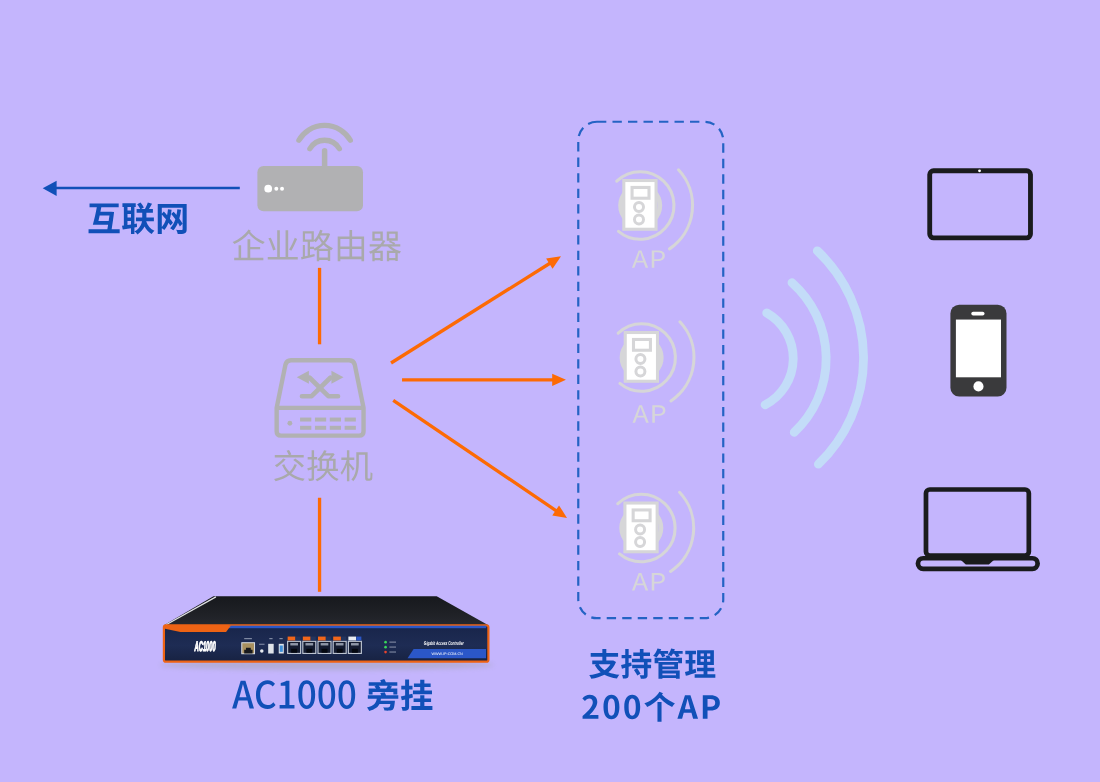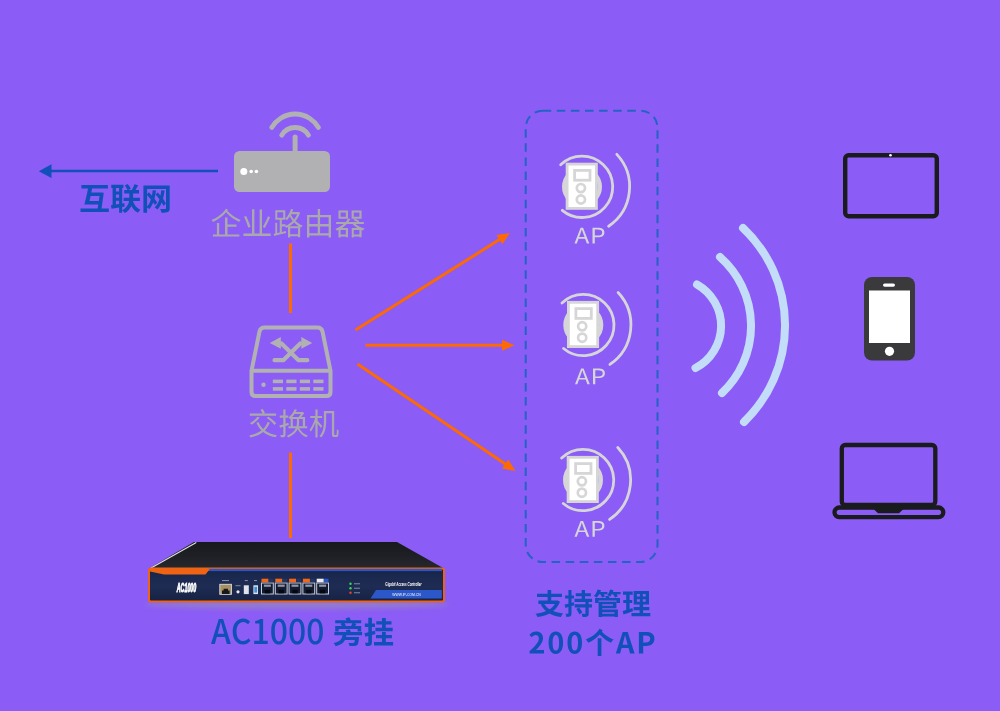--- a/index.html
+++ b/index.html
@@ -1,15 +1,15 @@
 <!DOCTYPE html>
 <html><head><meta charset="utf-8">
 <style>
 html,body{margin:0;padding:0;background:#fff;}
-#wrap{position:relative;width:1000px;height:711px;overflow:hidden;background:#8b5cf6;}
+#wrap{position:relative;width:1000px;height:711px;overflow:hidden;background:#c4b5fd;}
 </style></head>
 <body>
 <div id="wrap">
 <svg width="1000" height="711" viewBox="0 0 1000 711">
 <line x1="50" y1="171" x2="218" y2="171" stroke="#1150b8" stroke-width="2.3"></line>
 <polygon points="38.8,171.2 51.5,164.3 51.5,178.1" fill="#1150b8"></polygon>
 <g>
 <rect x="234" y="151" width="96" height="41" rx="5.5" fill="#b1b1b3"></rect>
 <rect x="292.6" y="134.5" width="5" height="19" rx="2.5" fill="#b1b1b3"></rect>
 <path d="M 271.72 127.5 A 27 27 0 0 1 318.48 127.5" fill="none" stroke="#b1b1b3" stroke-width="4.8" stroke-linecap="round"></path>

